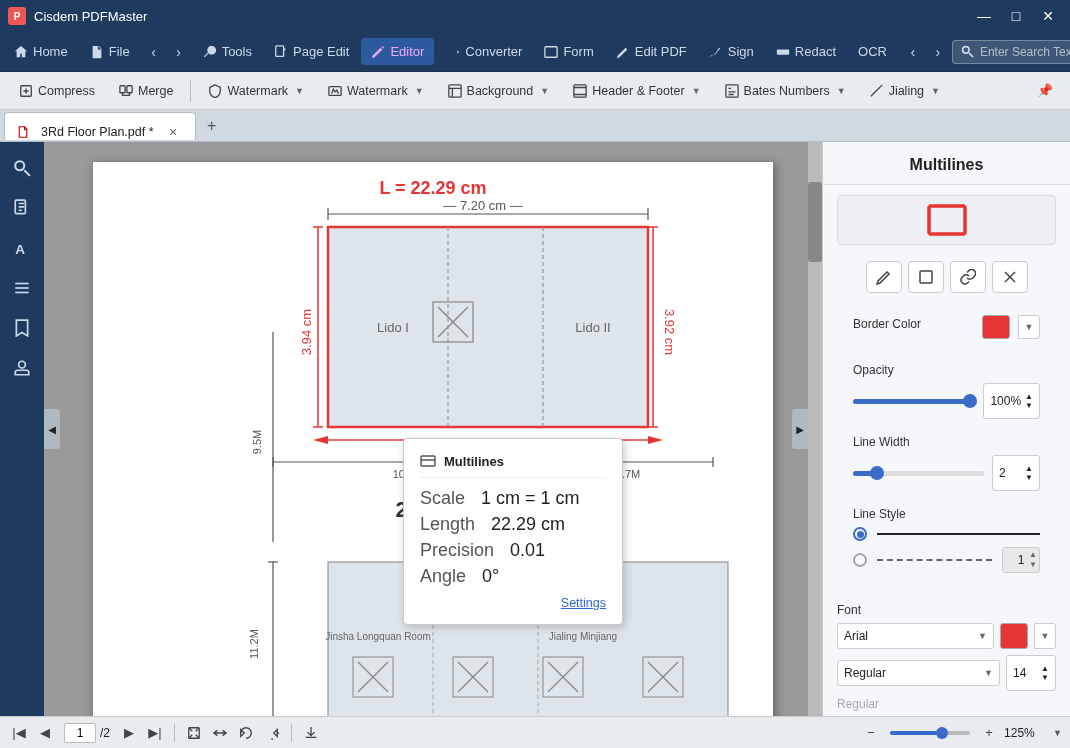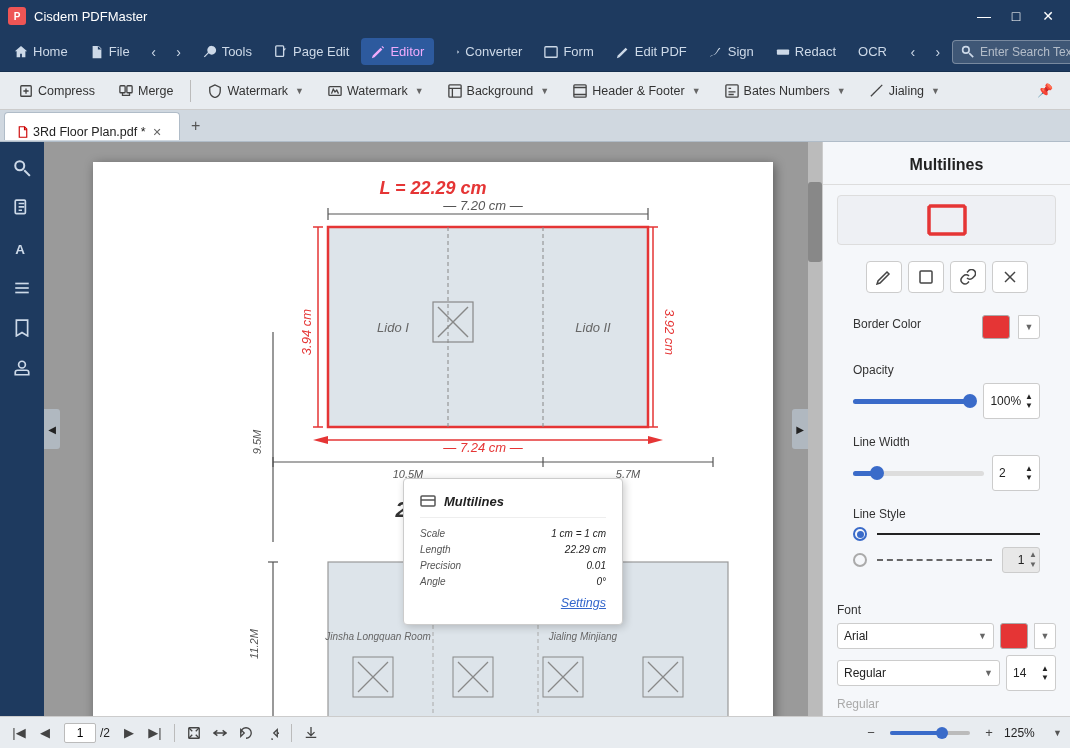--- a/index.html
+++ b/index.html
@@ -26,45 +26,45 @@
     
     .toolbar { background: #e8ecf0; border-bottom: 1px solid #ccc; display: flex; align-items: center; height: 38px; padding: 0 8px; gap: 2px; }
     .toolbar-btn { display: flex; align-items: center; gap: 5px; padding: 4px 10px; border-radius: 4px; cursor: pointer; font-size: 12.5px; color: #333; border: 1px solid transparent; white-space: nowrap; }
     .toolbar-btn svg { width: 14px; height: 14px; }
     .toolbar-sep { width: 1px; background: #bbb; height: 22px; margin: 0 4px; }
     .dropdown-arrow { font-size: 9px; color: #666; margin-left: 2px; }
     .toolbar-pin { margin-left: auto; padding: 4px 8px; cursor: pointer; color: #555; }
 
     
     .tab-bar { background: #d0d8e0; display: flex; align-items: center; height: 32px; padding: 0 4px; border-bottom: 1px solid #b0bcc8; }
-    .tab { display: flex; align-items: center; gap: 4px; padding: 16px 14px 4px 12px; background: #f5f7fa; border: 1px solid #b0bcc8; border-bottom: none; border-radius: 4px 4px 0 0; font-size: 12.5px; cursor: pointer; height: 28px; }
+    .tab { display: flex; align-items: center; gap: 12px; padding: 16px 14px 4px 12px; background: #f5f7fa; border: 1px solid #b0bcc8; border-bottom: none; border-radius: 4px 4px 0 0; font-size: 12.5px; cursor: pointer; height: 28px; }
     .tab.active { background: white; }
     .tab-close { font-size: 11px; color: #666; cursor: pointer; padding: 1px 3px; border-radius: 2px; }
     .tab-add { width: 24px; height: 24px; display: flex; align-items: center; justify-content: center; cursor: pointer; color: #555; font-size: 16px; border-radius: 3px; margin-left: 4px; }
 
     
     .main { display: flex; flex: 1; overflow: hidden; }
 
     
     .left-sidebar { width: 44px; background: #1e3a5f; display: flex; flex-direction: column; align-items: center; padding: 8px 0; gap: 4px; }
     .sidebar-icon { width: 36px; height: 36px; display: flex; align-items: center; justify-content: center; cursor: pointer; border-radius: 4px; color: #cdd9e8; font-size: 16px; }
     .sidebar-icon svg { width: 18px; height: 18px; }
 
     
     .pdf-area { flex: 1; background: #888; position: relative; overflow: hidden; display: flex; flex-direction: column; }
     .pdf-scroll { flex: 1; overflow: hidden; position: relative; background: #9a9a9a; display: flex; align-items: flex-start; justify-content: center; padding: 20px; }
-    .pdf-page { background: white; width: 680px; min-height: 580px; position: relative; box-shadow: 2px 2px 10px rgba(0,0,0,0.4); font-style: italic; }
+    .pdf-page { background: white; width: 680px; min-height: 580px; position: relative; box-shadow: 2px 2px 10px rgba(0,0,0,0.4); }
     .scrollbar-v { position: absolute; right: 0; top: 0; bottom: 0; width: 14px; background: #bbb; display: flex; flex-direction: column; }
     .scrollbar-thumb { background: #888; width: 100%; height: 80px; margin-top: 40px; border-radius: 3px; }
     .page-collapse-btn { position: absolute; left: 0; top: 50%; transform: translateY(-50%); width: 16px; height: 40px; background: #b0b8c0; display: flex; align-items: center; justify-content: center; cursor: pointer; font-size: 10px; border-radius: 0 3px 3px 0; }
 
     
     .tooltip-popup { position: absolute; bottom: 120px; left: 310px; background: white; border: 1px solid #ccc; border-radius: 4px; box-shadow: 2px 2px 8px rgba(0,0,0,0.2); padding: 14px 16px; min-width: 220px; z-index: 10; }
     .tooltip-title { display: flex; align-items: center; gap: 8px; font-weight: bold; font-size: 13px; margin-bottom: 10px; border-bottom: 1px solid #eee; padding-bottom: 8px; }
-    .tooltip-row { display: flex; justify-content: space-between; font-size: 10px; margin-bottom: 5px; }
+    .tooltip-row { display: flex; gap: 16px; font-size: 18px; margin-bottom: 5px; }
     .tooltip-label { color: #555; }
     .tooltip-value { font-weight: 500; }
     .tooltip-settings { text-align: right; margin-top: 8px; }
     .settings-link { color: #3366cc; cursor: pointer; font-size: 12.5px; text-decoration: underline; }
 
     
     .right-panel { width: 248px; background: #f5f7fa; border-left: 1px solid #ccc; display: flex; flex-direction: column; overflow-y: auto; }
     .panel-title { font-size: 16px; font-weight: bold; text-align: center; padding: 14px 0 10px; border-bottom: 1px solid #ddd; }
     .panel-preview { height: 72px; display: flex; align-items: center; justify-content: center; background: #eef0f4; margin: 10px 14px; border: 1px solid #ddd; border-radius: 4px; }
     .panel-preview svg { width: 48px; height: 48px; }

